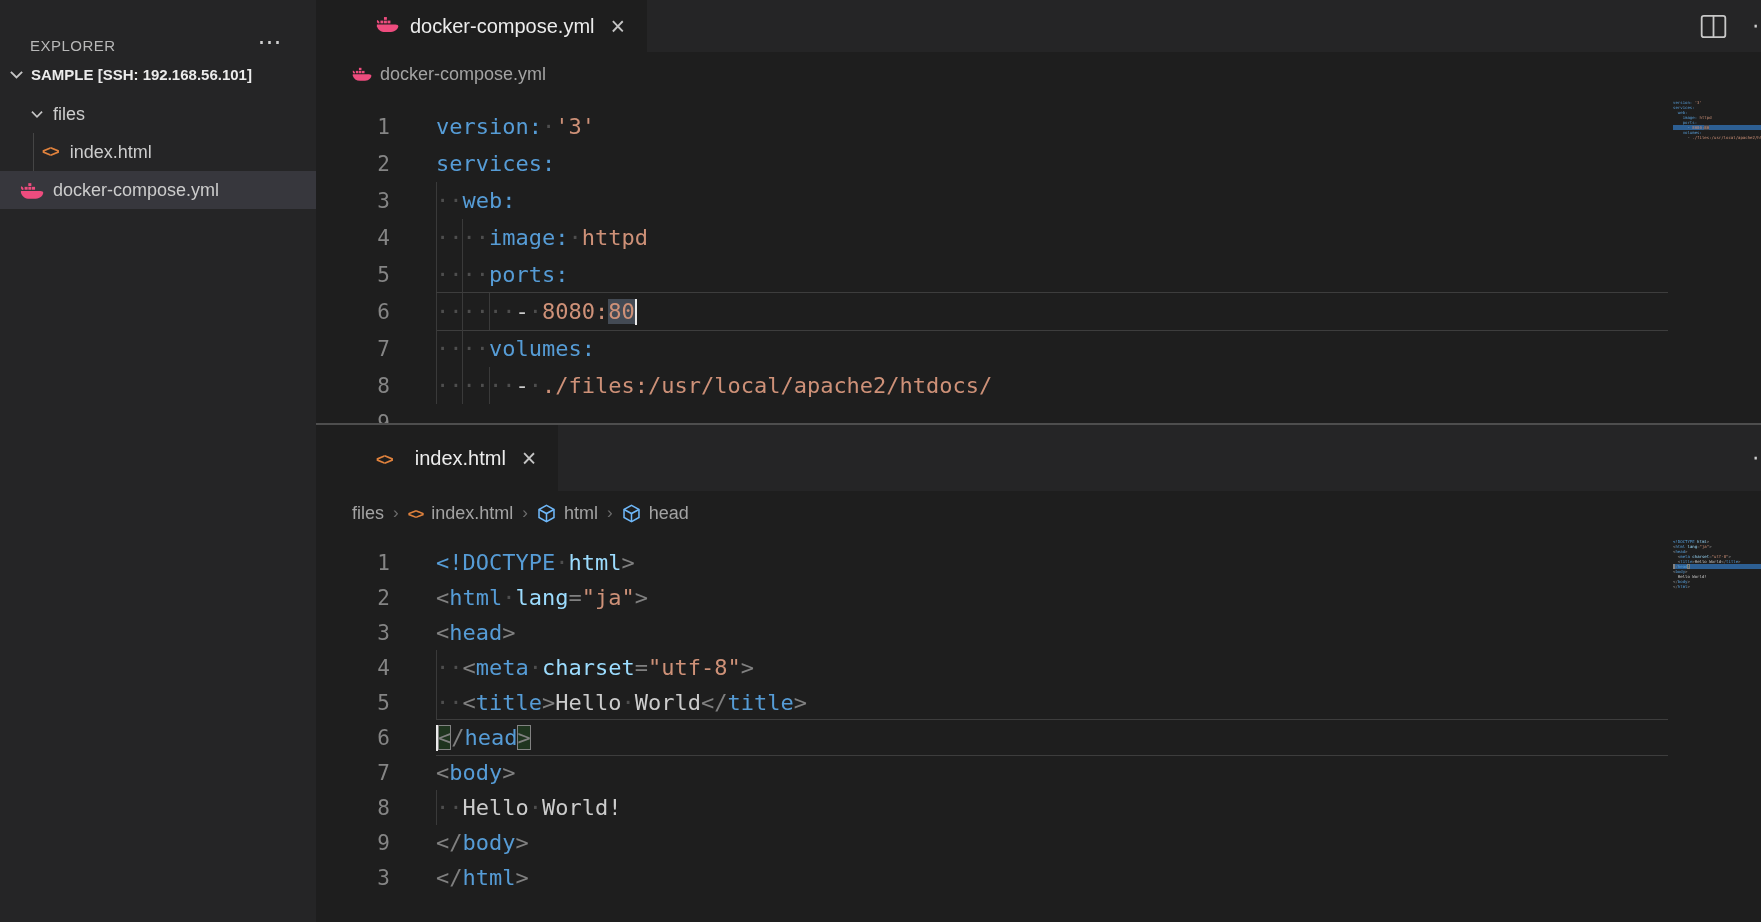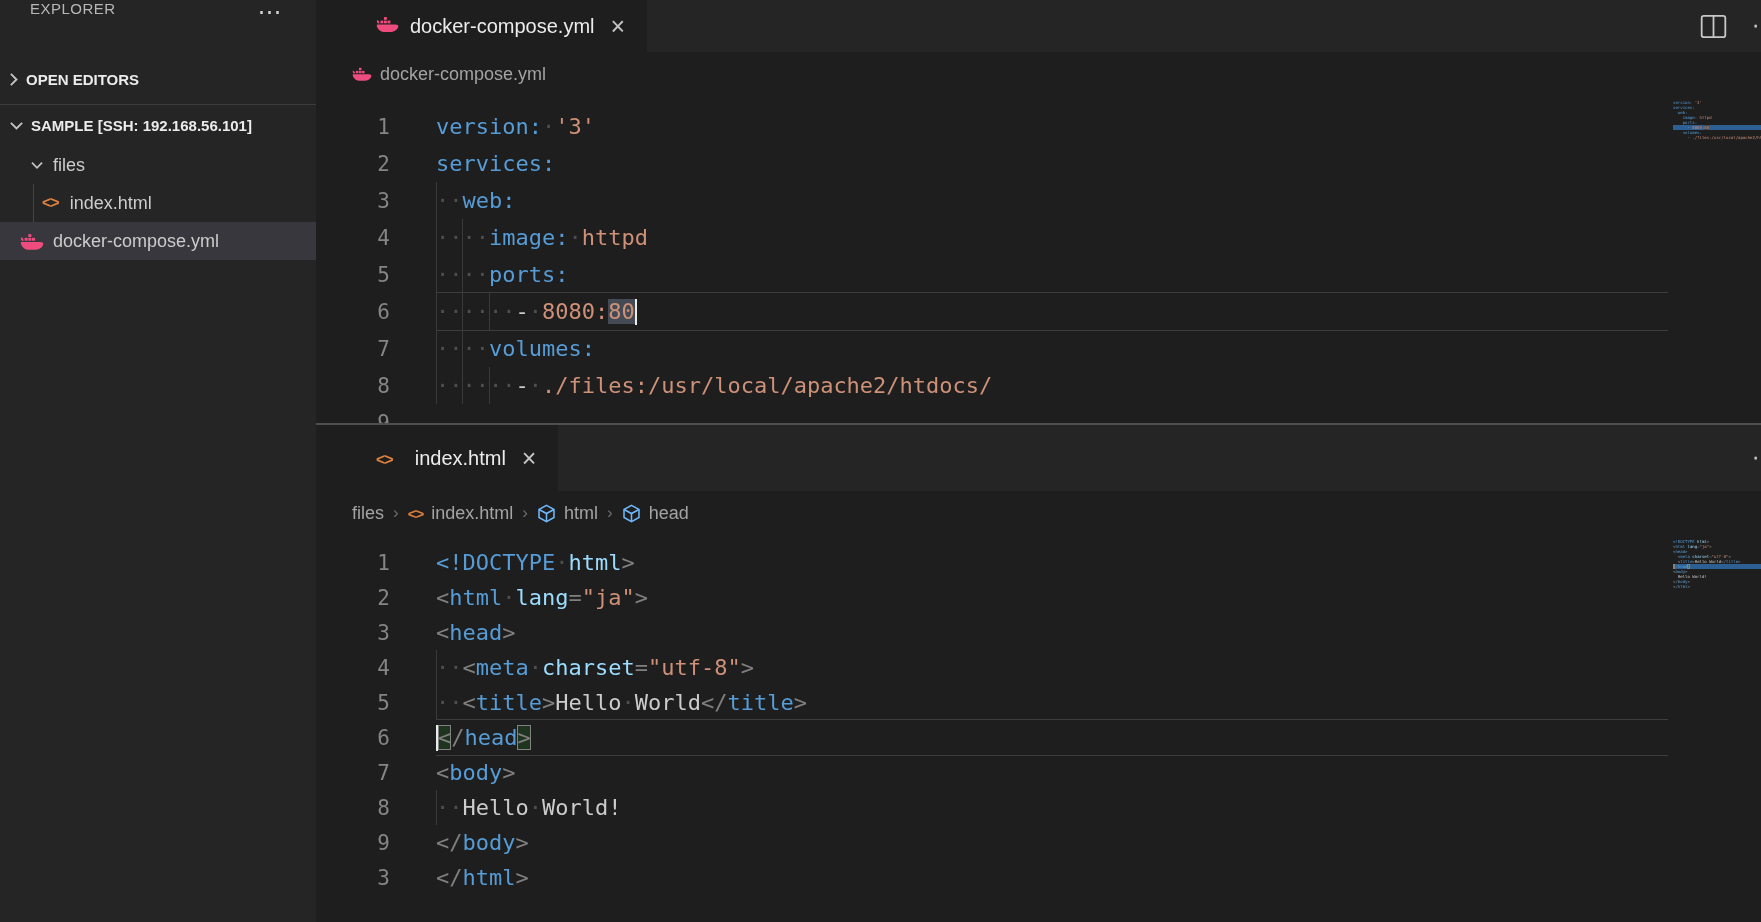--- a/index.html
+++ b/index.html
@@ -4,21 +4,21 @@
 <style>
   html,body{margin:0;padding:0;}
   body{
     width:1761px;height:922px;overflow:hidden;background:#1e1e1e;
     font-family:"Liberation Sans",sans-serif;color:#cccccc;position:relative;
   }
   .app{display:flex;width:100%;height:100%;}
 
   
   .sidebar{flex:0 0 316px;width:316px;background:#252526;height:100%;position:relative;z-index:2;}
-  .sb-title-row{height:54px;display:flex;align-items:flex-start;justify-content:space-between;
+  .sb-title-row{height:54px;display:flex;align-items:flex-end;justify-content:space-between;
     padding:0 34px 0 30px;color:#b8b8b8;font-size:15px;letter-spacing:.5px;}
   .sb-more{color:#d0d0d0;font-size:24px;line-height:1;cursor:pointer;}
   .section-row{display:flex;align-items:center;gap:7px;font-weight:700;color:#ebebeb;
     font-size:15px;padding-left:9px;}
   .section-open{height:50px;border-bottom:1px solid #3c3c3c;}
   .section-ws{height:41px;}
   .chev{flex:0 0 auto;display:inline-flex;}
   .tree-row{height:38px;display:flex;align-items:center;font-size:18px;color:#cccccc;
     position:relative;cursor:pointer;white-space:nowrap;}
   .tree-row.selected{background:#37373d;}
@@ -82,28 +82,20 @@
 </head>
 <body>
 
 <div class="app">
 
   <aside class="sidebar">
     <div class="sb-title-row">
       <span>EXPLORER</span>
       <span class="sb-more">⋯</span>
     </div>
-    <div class="section-row section-open">
-      <span class="chev">
-        <svg width="10" height="15" viewBox="0 0 8 12">
-            <path d="M1.5 1.5 L6 6 L1.5 10.5" stroke="#c5c5c5" stroke-width="1.5" fill="none"></path>
-          </svg>
-      </span>
-      <span>OPEN EDITORS</span>
-    </div>
     <div class="section-row section-ws">
       <span class="chev">
         <svg width="15" height="10" viewBox="0 0 12 8">
             <path d="M1.5 1.5 L6 6 L10.5 1.5" stroke="#c5c5c5" stroke-width="1.5" fill="none"></path>
           </svg>
       </span>
       <span>SAMPLE [SSH: 192.168.56.101]</span>
     </div>
     <div id="tree">
         <div class="tree-row" style="padding-left: 30px;">

